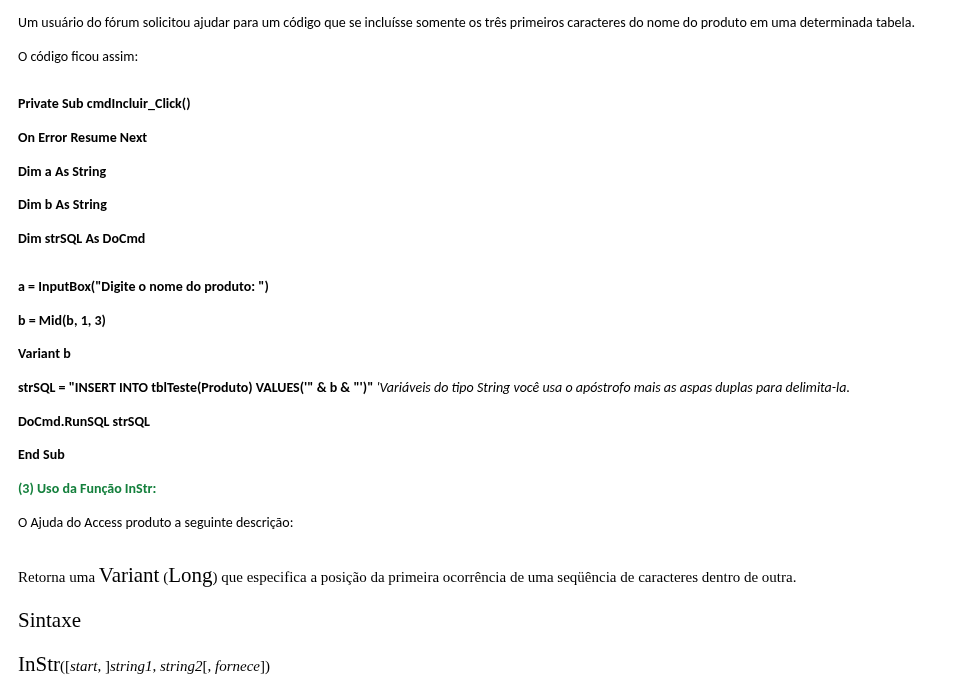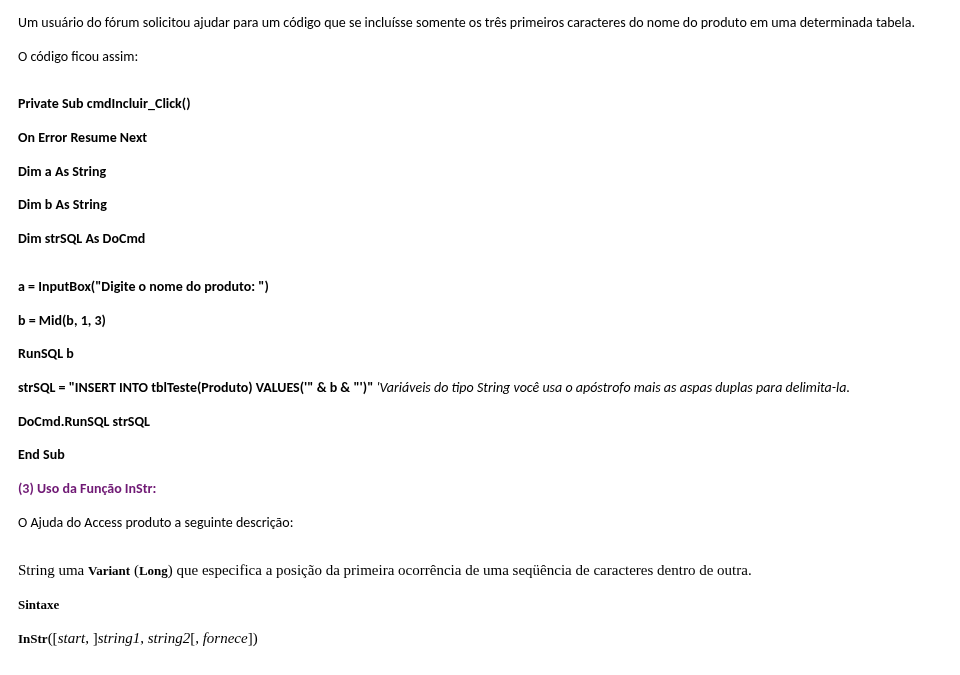--- a/index.html
+++ b/index.html
@@ -10,24 +10,24 @@
     line-height: 1.55;
     color: #000;
     background: #fff;
     width: 960px;
     box-sizing: border-box;
   }
   p {
     margin: 0 0 12px 0;
   }
   .bold { font-weight: 700; }
-  .blue { color: #701a75; }
+  .blue { color: #15803d; }
   .comment { font-style: italic; font-weight: 400; margin-top: 8px; }
   .serif { font-family: "Times New Roman", Times, serif; font-size: 15px; }
-  .serif-bold { font-family: "Times New Roman", Times, serif; font-size: 13px; font-weight: 700; }
+  .serif-bold { font-family: "Times New Roman", Times, serif; font-size: 21px; font-weight: 400; }
   .serif-italic { font-style: italic; }
   .spacer { height: 14px; }
   .line-combined { white-space: nowrap; }
 </style>
 </head>
 <body>
 
 <p>Um usuário do fórum solicitou ajudar para um código que se incluísse somente os três primeiros caracteres do nome do produto em uma determinada tabela.</p>
 
 <p>O código ficou assim:</p>
@@ -37,36 +37,36 @@
 <p class="bold">Private Sub cmdIncluir_Click()</p>
 <p class="bold">On Error Resume Next</p>
 <p class="bold">Dim a As String</p>
 <p class="bold">Dim b As String</p>
 <p class="bold">Dim strSQL As DoCmd</p>
 
 <div class="spacer"></div>
 
 <p class="bold">a = InputBox("Digite o nome do produto: ")</p>
 <p class="bold">b = Mid(b, 1, 3)</p>
-<p class="bold">RunSQL b</p>
+<p class="bold">Variant b</p>
 
 <p class="line-combined">
   <span class="bold">strSQL = "INSERT INTO tblTeste(Produto) VALUES('" &amp; b &amp; "')"   </span><span class="comment">'Variáveis do tipo String você usa o apóstrofo mais as aspas duplas para delimita-la.</span>
 </p>
 
 <p class="bold">DoCmd.RunSQL strSQL</p>
 <p class="bold">End Sub</p>
 
 <p class="bold blue">(3) Uso da Função InStr:</p>
 
 <p>O Ajuda do Access produto a seguinte descrição:</p>
 
 <div class="spacer"></div>
 
 <p class="serif">
-  <span>String uma </span><span class="serif-bold">Variant</span><span> (</span><span class="serif-bold">Long</span><span>) que especifica a posição da primeira ocorrência de uma seqüência de caracteres dentro de outra.</span>
+  <span>Retorna uma </span><span class="serif-bold">Variant</span><span> (</span><span class="serif-bold">Long</span><span>) que especifica a posição da primeira ocorrência de uma seqüência de caracteres dentro de outra.</span>
 </p>
 
 <p class="serif-bold">Sintaxe</p>
 
 <p class="serif">
   <span class="serif-bold">InStr</span><span>([</span><span class="serif-italic">start</span><span>, ]</span><span class="serif-italic">string1</span><span>, </span><span class="serif-italic">string2</span><span>[, </span><span class="serif-italic">fornece</span><span>])</span>
 </p>
 
 </body></html>

